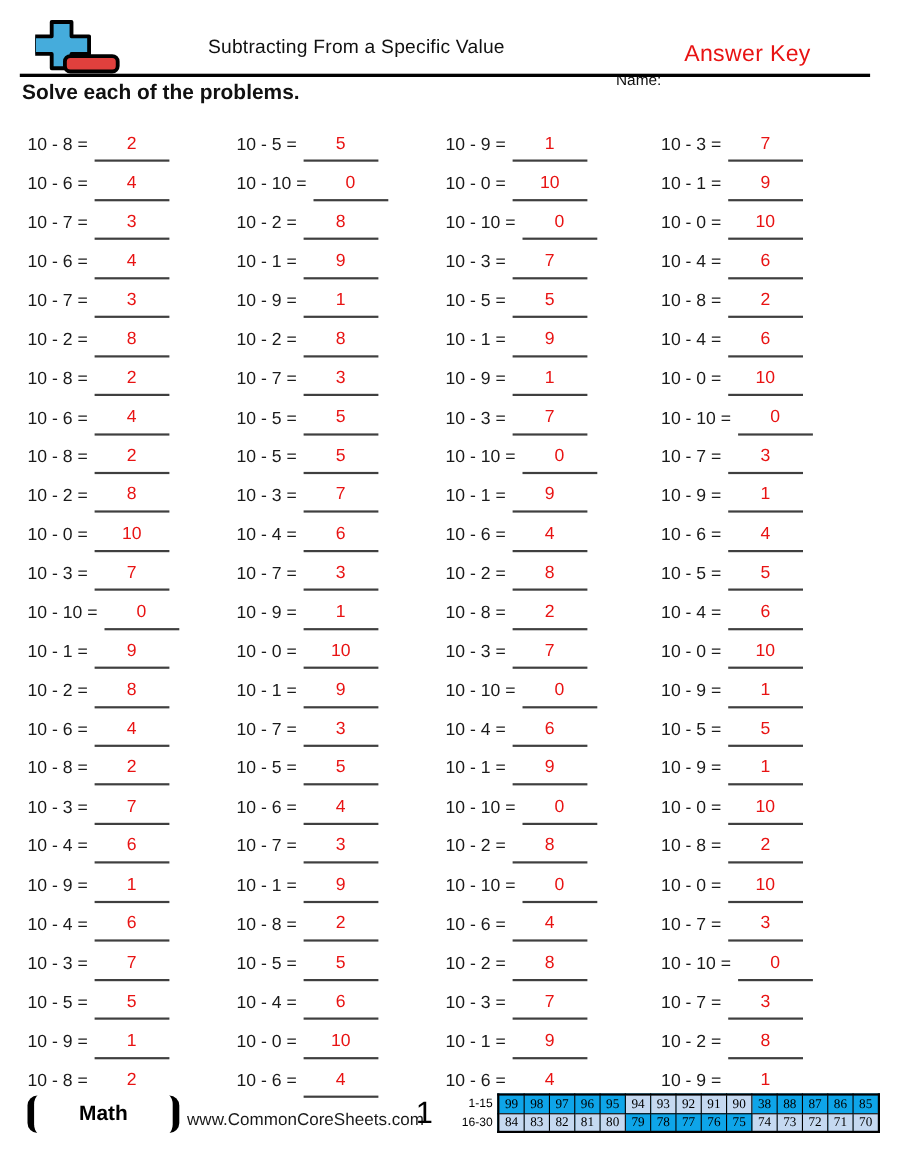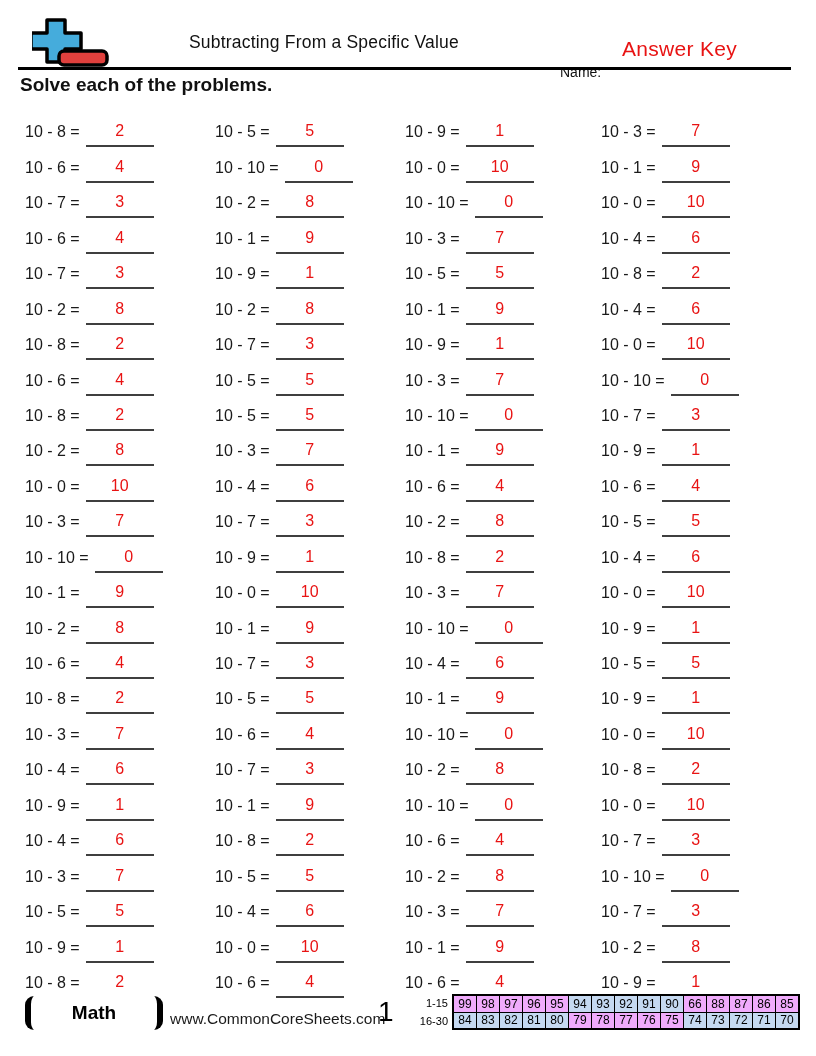--- a/index.html
+++ b/index.html
@@ -39,21 +39,21 @@
     width:126px;height:44px;background:#fff;border-radius:13px;
     display:flex;align-items:center;justify-content:center;
     font-size:19px;font-weight:bold;color:#000;
   }
   #website{position:absolute;left:170px;top:1010px;font-size:15.5px;color:#1a1a1a;}
   #page-number{position:absolute;left:378px;top:996px;font-size:28px;color:#000;}
   #score-labels{
     position:absolute;left:396px;top:995px;width:52px;text-align:right;
     font-size:11px;line-height:17.6px;color:#000;
   }
-  #score-table{position:absolute;left:452px;top:994px;border-collapse:collapse;border:2px solid #000;background:#f0abfc;}
+  #score-table{position:absolute;left:452px;top:994px;border-collapse:collapse;border:2px solid #000;background:#0ea5e9;font-family:Liberation Serif, serif;}
   #score-table td{
     width:22px;height:15.5px;border:1px solid #000;padding:0;
     font-size:12px;text-align:center;color:#000;
   }
   #score-table td.shaded{background:var(--table-blue,#c5d9f1);}
 </style>
 </head>
 <body>
 
 <svg id="logo" width="80" height="52" viewBox="0 0 80 52">
@@ -484,21 +484,21 @@
         <td>99</td>
         <td>98</td>
         <td>97</td>
         <td>96</td>
         <td>95</td>
         <td class="shaded">94</td>
         <td class="shaded">93</td>
         <td class="shaded">92</td>
         <td class="shaded">91</td>
         <td class="shaded">90</td>
-        <td>66</td>
+        <td>38</td>
         <td>88</td>
         <td>87</td>
         <td>86</td>
         <td>85</td>
       </tr>
       <tr>
         <td class="shaded">84</td>
         <td class="shaded">83</td>
         <td class="shaded">82</td>
         <td class="shaded">81</td>

